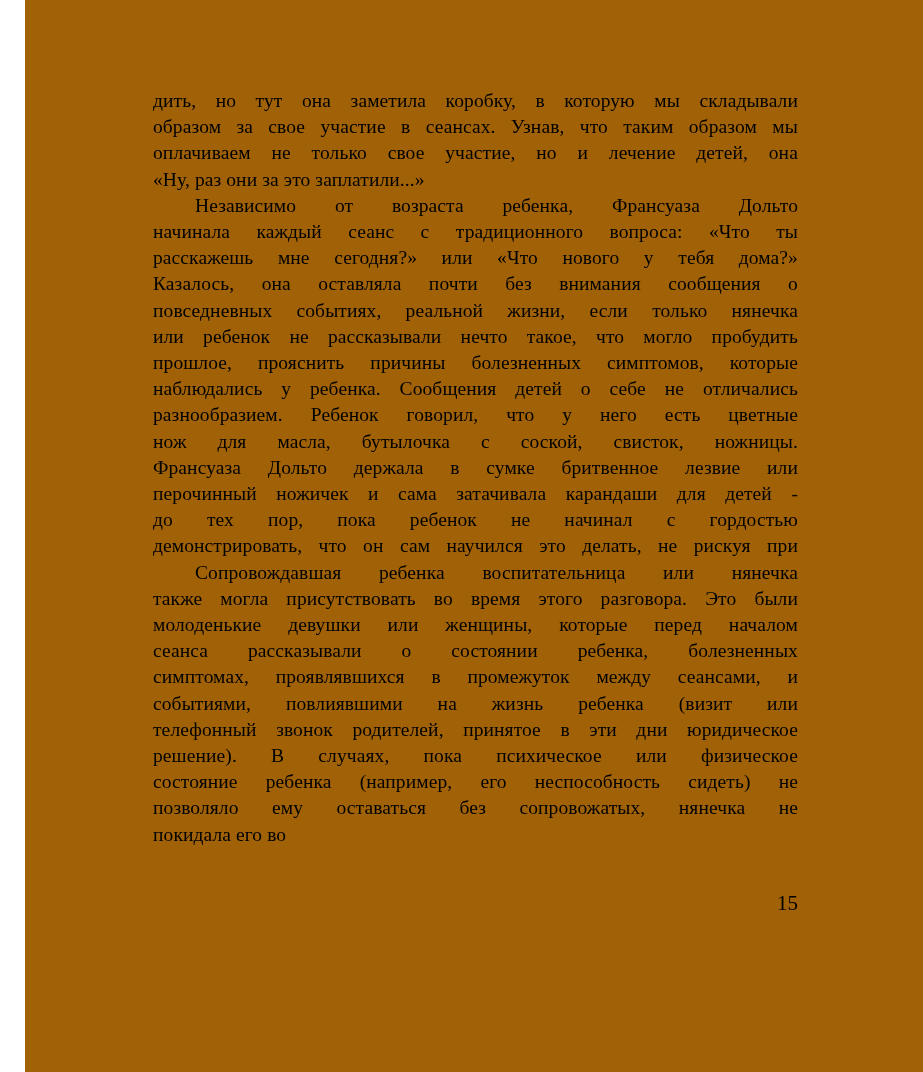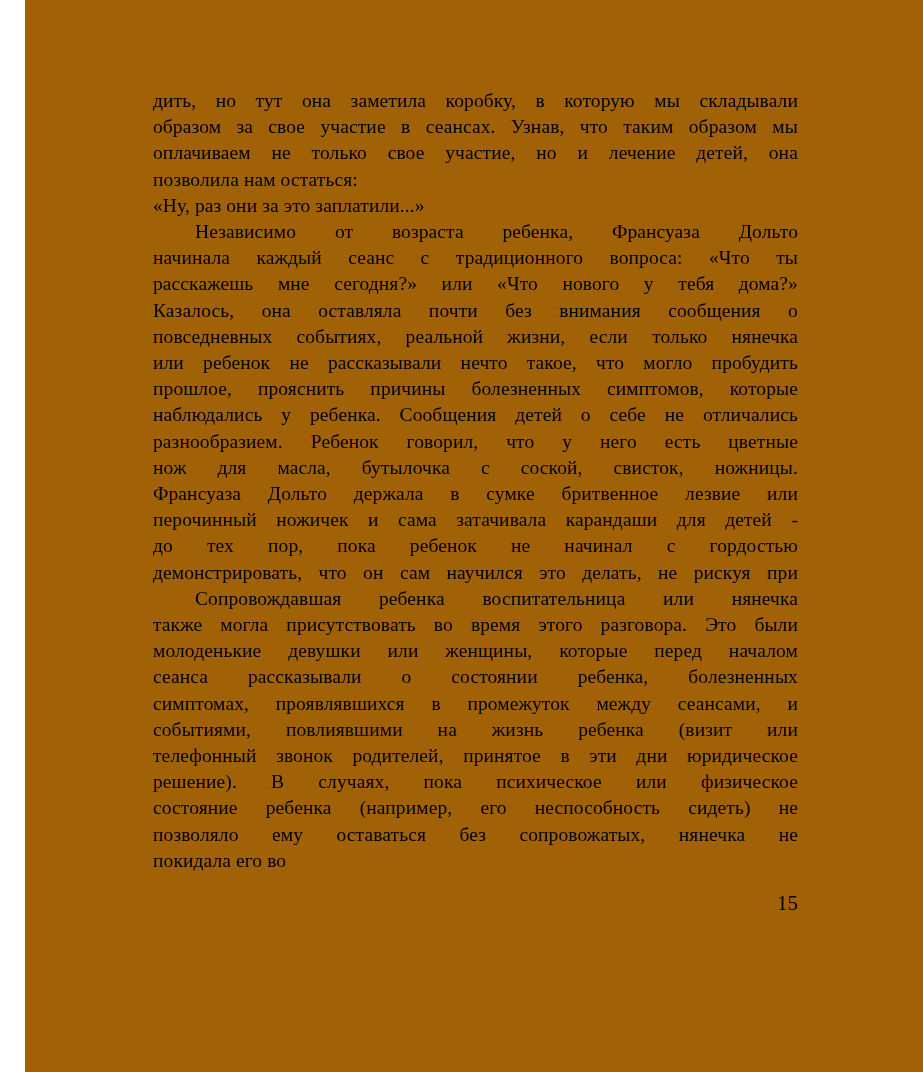--- a/index.html
+++ b/index.html
@@ -113,21 +113,20 @@
           <span class="w">не</span>
           <span class="w">только</span>
           <span class="w">свое</span>
           <span class="w">участие,</span>
           <span class="w">но</span>
           <span class="w">и</span>
           <span class="w">лечение</span>
           <span class="w">детей,</span>
           <span class="w">она</span>
         </div>
-        <div class="line flush">позволила нам остаться:</div>
       </div>
       <div class="paragraph">
         <div class="line flush">«Ну, раз они за это заплатили...»</div>
       </div>
       <div class="paragraph">
         <div class="line just indent">
           <span class="w">Независимо</span>
           <span class="w">от</span>
           <span class="w">возраста</span>
           <span class="w">ребенка,</span>

